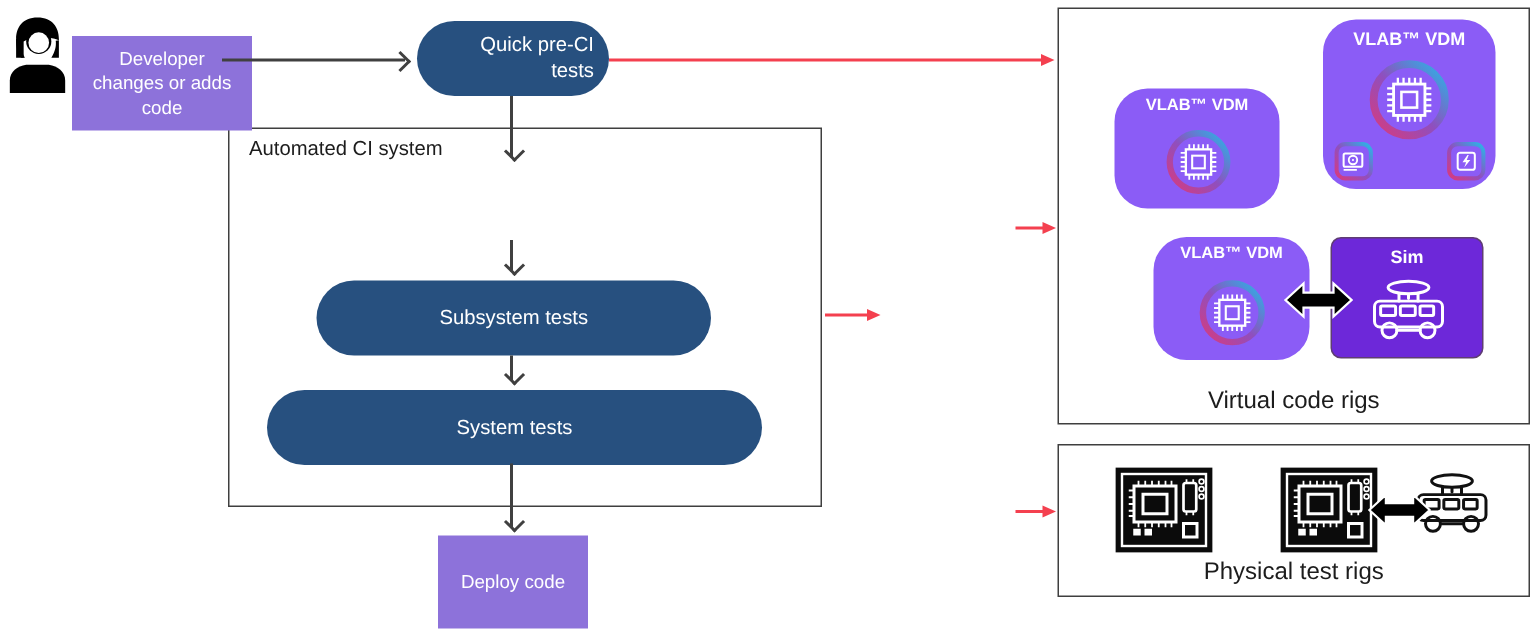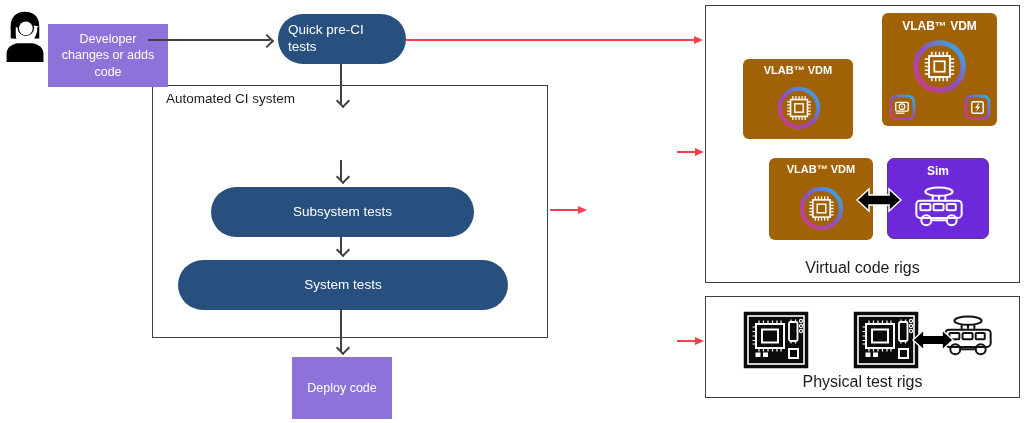--- a/index.html
+++ b/index.html
@@ -3,31 +3,31 @@
 <meta charset="utf-8">
 <style>
   * { box-sizing: border-box; margin: 0; padding: 0; }
   body { background: #ffffff; font-family: "Liberation Sans", sans-serif; }
   .canvas { position: relative; width: 1024px; height: 423px; background: #fff; overflow: hidden; }
 
   
   .abs { position: absolute; }
   .pill {
     position: absolute; background: #27507f; border-radius: 26px; color: #fff;
-    display: flex; align-items: center; justify-content: center; text-align: left;
+    display: flex; align-items: center; justify-content: center; text-align: right;
     font-size: 13.5px; line-height: 1.25; z-index: 2; padding: 0 10px;
   }
   .action {
     position: absolute; background: #8d72da; color: #fff;
     display: flex; align-items: center; justify-content: center; text-align: center;
     font-size: 12.5px; line-height: 1.3; z-index: 2; padding: 0 8px;
   }
   .group { position: absolute; border: 1.5px solid #3f3f3f; background: #fff; z-index: 1; }
   .group-title { position: absolute; left: 0; right: 0; text-align: center; font-size: 16px; color: #1c1c1c; }
-  .device { position: absolute; background: #a16207; border-radius: 6px; color: #fff; z-index: 2; }
+  .device { position: absolute; background: #8b5cf6; border-radius: 22px; color: #fff; z-index: 2; }
   .device-title { position: absolute; left: 0; right: 0; text-align: center; font-size: 11px; font-weight: bold; color: #fff; }
 
   
   .person { left: 4px; top: 10px; width: 42px; height: 52px; z-index: 2; }
   .dev-box { left: 48px; top: 24px; width: 120px; height: 63px; }
   .preci-pill { left: 278px; top: 14px; width: 128px; height: 50px; }
   .ci-box { left: 152px; top: 85px; width: 396px; height: 253px; }
   .ci-title { position: absolute; left: 13px; top: 5px; font-size: 13.5px; color: #1c1c1c; }
   .pill-unit { left: 91px; top: 26px; width: 197px; height: 48px; }
   .pill-sub  { left: 58px; top: 101px; width: 263px; height: 50px; }

